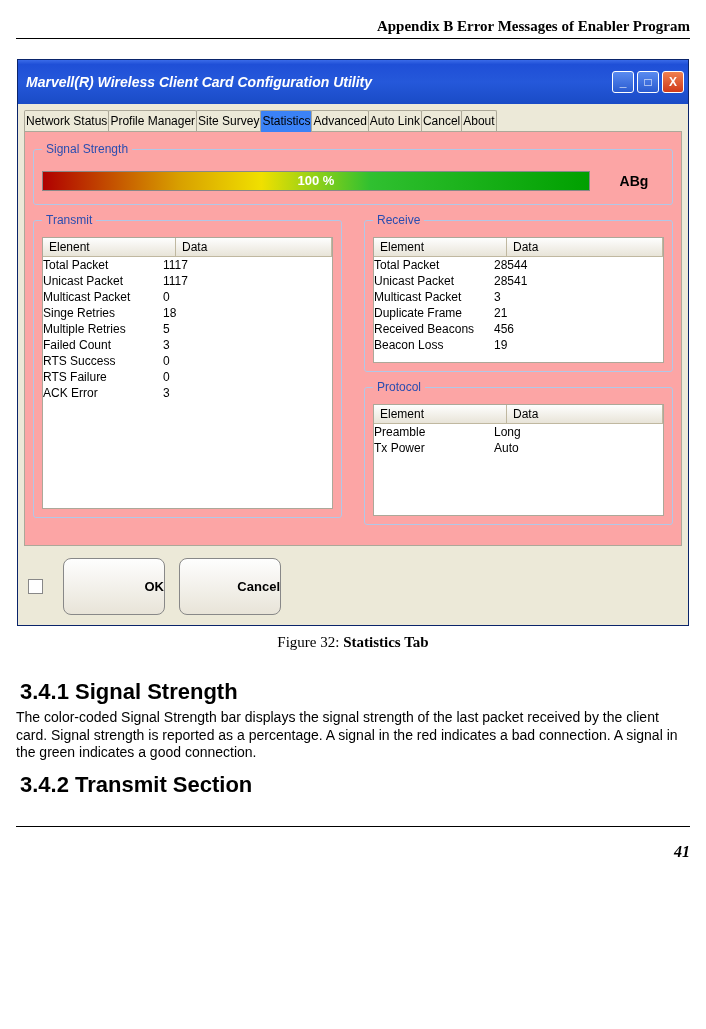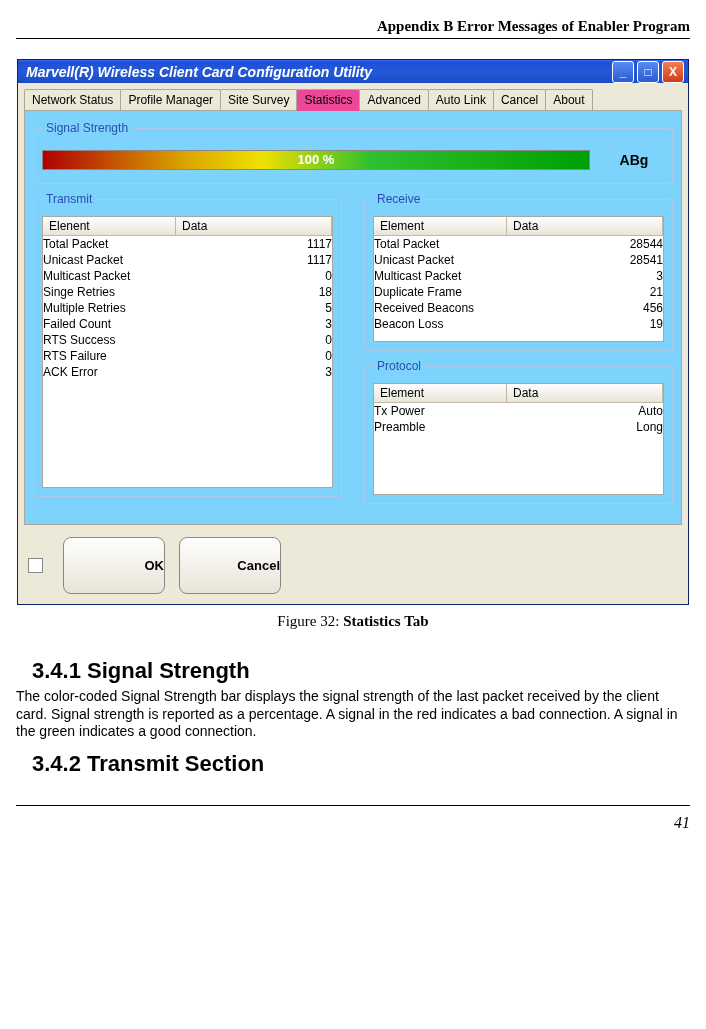--- a/index.html
+++ b/index.html
@@ -21,21 +21,21 @@
   }
   .screenshot-window {
     width: 670px;
     margin: 0 auto 8px;
     border: 1px solid #0a246a;
     background: #ece9d8;
     font-family: Tahoma, Arial, sans-serif;
     font-size: 12px;
   }
   .titlebar {
-    height: 23px;
+    height: 44px;
     background: linear-gradient(to bottom,#3a6be8 0%,#1f4fd7 10%,#2558da 50%,#1a4bc6 100%);
     display: flex;
     align-items: center;
     padding: 0 4px 0 8px;
     color: #fff;
     font-weight: bold;
     font-style: italic;
     font-size: 14px;
   }
   .titlebar-title { flex: 1; }
@@ -51,40 +51,40 @@
     font-size:12px;
     font-style: normal;
   }
   .win-btn.close { background: linear-gradient(to bottom,#f08050,#d03a1a); }
   .tab-row {
     display:flex;
     padding: 6px 6px 0 6px;
     gap:0;
   }
   .tab {
-    padding: 3px 7px;
+    padding: 3px 1px;
     border: 1px solid #aca899;
     border-bottom: none;
     background:#ece9d8;
     border-radius: 2px 2px 0 0;
     font-size: 12px;
     margin-right:-1px;
     position:relative;
   }
   .tab.active {
-    background:#ec4899;
+    background:#3b82f6;
     font-weight: normal;
     z-index:2;
     padding-bottom:4px;
     margin-bottom:-1px;
   }
   .tab-body {
     margin: 0 6px 6px 6px;
     border: 1px solid #aca899;
-    background:#7dd3fc;
+    background:#fca5a5;
     padding: 10px 8px 12px 8px;
   }
   fieldset {
     border: 1px solid #b0c8e8;
     border-radius: 3px;
     margin: 0 0 8px 0;
     padding: 10px 8px 8px 8px;
   }
   fieldset legend {
     color: #2a4db0;
@@ -130,21 +130,21 @@
     border-right:1px solid #c0b8a0;
   }
   .list-header .col-elem { width:120px; }
   .list-header .col-data { flex:1; }
   .list-row {
     display:flex;
     padding: 0;
   }
   .list-row > div { padding: 0 0; line-height:16px; }
   .list-row .col-elem { width:120px; }
-  .list-row .col-data { flex:1;text-align:right; }
+  .list-row .col-data { flex:1; }
   .tx-box { height: 270px; overflow:hidden; }
   .rx-box { height: 124px; overflow:hidden; }
   .proto-box { height: 110px; overflow:hidden; }
   .button-row {
     display:flex;
     align-items:center;
     padding: 6px 10px 10px 10px;
   }
   .checkbox {
     width:13px;height:13px;border:1px solid #888;background:#fff;display:inline-block;margin-right:6px;vertical-align:middle;
@@ -165,35 +165,35 @@
     text-align:center;
     font-family: "Times New Roman", serif;
     font-size:15px;
     margin: 6px 0 28px 0;
   }
   .figure-caption b { font-weight:bold; }
   h2.section {
     font-family: Arial, Helvetica, sans-serif;
     font-size: 22px;
     font-weight:bold;
-    margin: 10px 0 4px 16px;
+    margin: 10px 0 4px 4px;
   }
   p.body-text {
     font-family: Arial, Helvetica, sans-serif;
     font-size: 14px;
     margin: 0 0 4px 0;
     line-height: 1.25;
   }
   .page-footer {
     border-top: 1.5px solid #000;
     margin-top: 28px;
-    padding-top: 8px;
+    padding-top: 16px;
     text-align:right;
     font-style: italic;
-    font-weight: normal;
+    font-weight: bold;
     font-size: 16px;
   }
 </style>
 </head>
 <body>
 
 <div class="page-header">Appendix B Error Messages of Enabler Program</div>
 
 <div class="screenshot-window">
   <div class="titlebar">
@@ -315,26 +315,26 @@
 
         <fieldset>
           <legend>Protocol</legend>
           <div class="list-box proto-box">
             <div class="list-header">
               <div class="col-elem">Element</div>
               <div class="col-data">Data</div>
             </div>
             <div id="proto-rows">
                 <div class="list-row">
+                  <div class="col-elem">Preamble</div>
+                  <div class="col-data">Long</div>
+                </div>
+                <div class="list-row">
                   <div class="col-elem">Tx Power</div>
                   <div class="col-data">Auto</div>
-                </div>
-                <div class="list-row">
-                  <div class="col-elem">Preamble</div>
-                  <div class="col-data">Long</div>
                 </div>
               </div>
           </div>
         </fieldset>
       </div>
     </div>
   </div>
 
   <div class="button-row">
     <span class="checkbox"></span>

